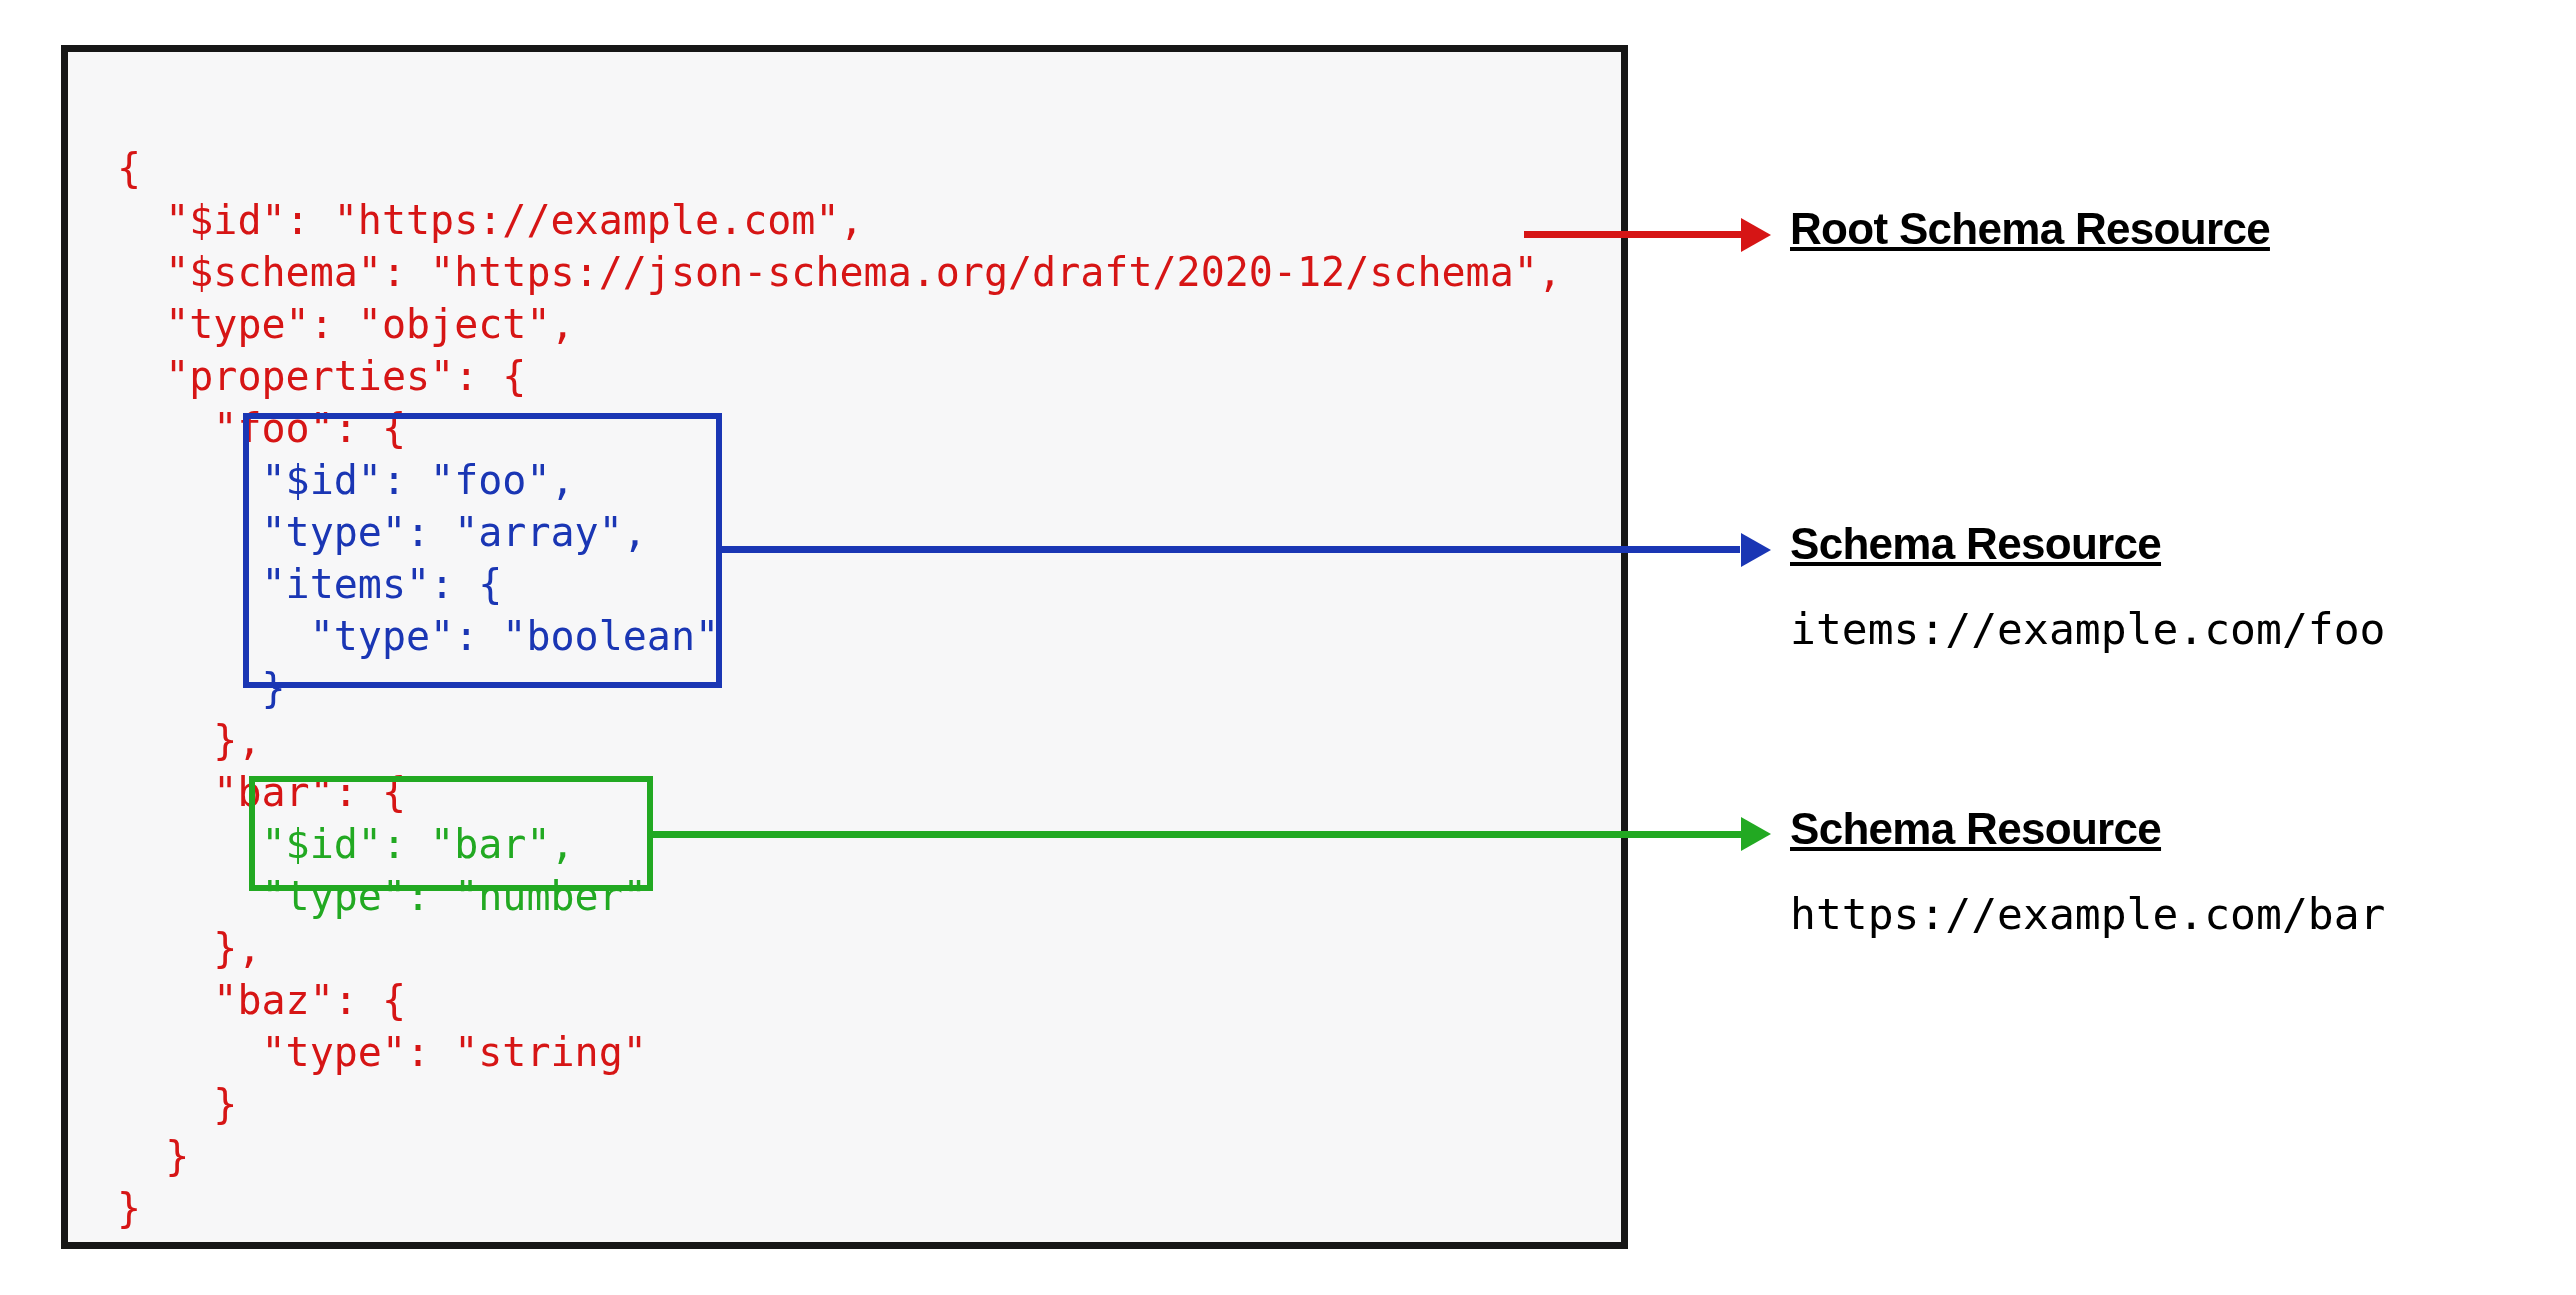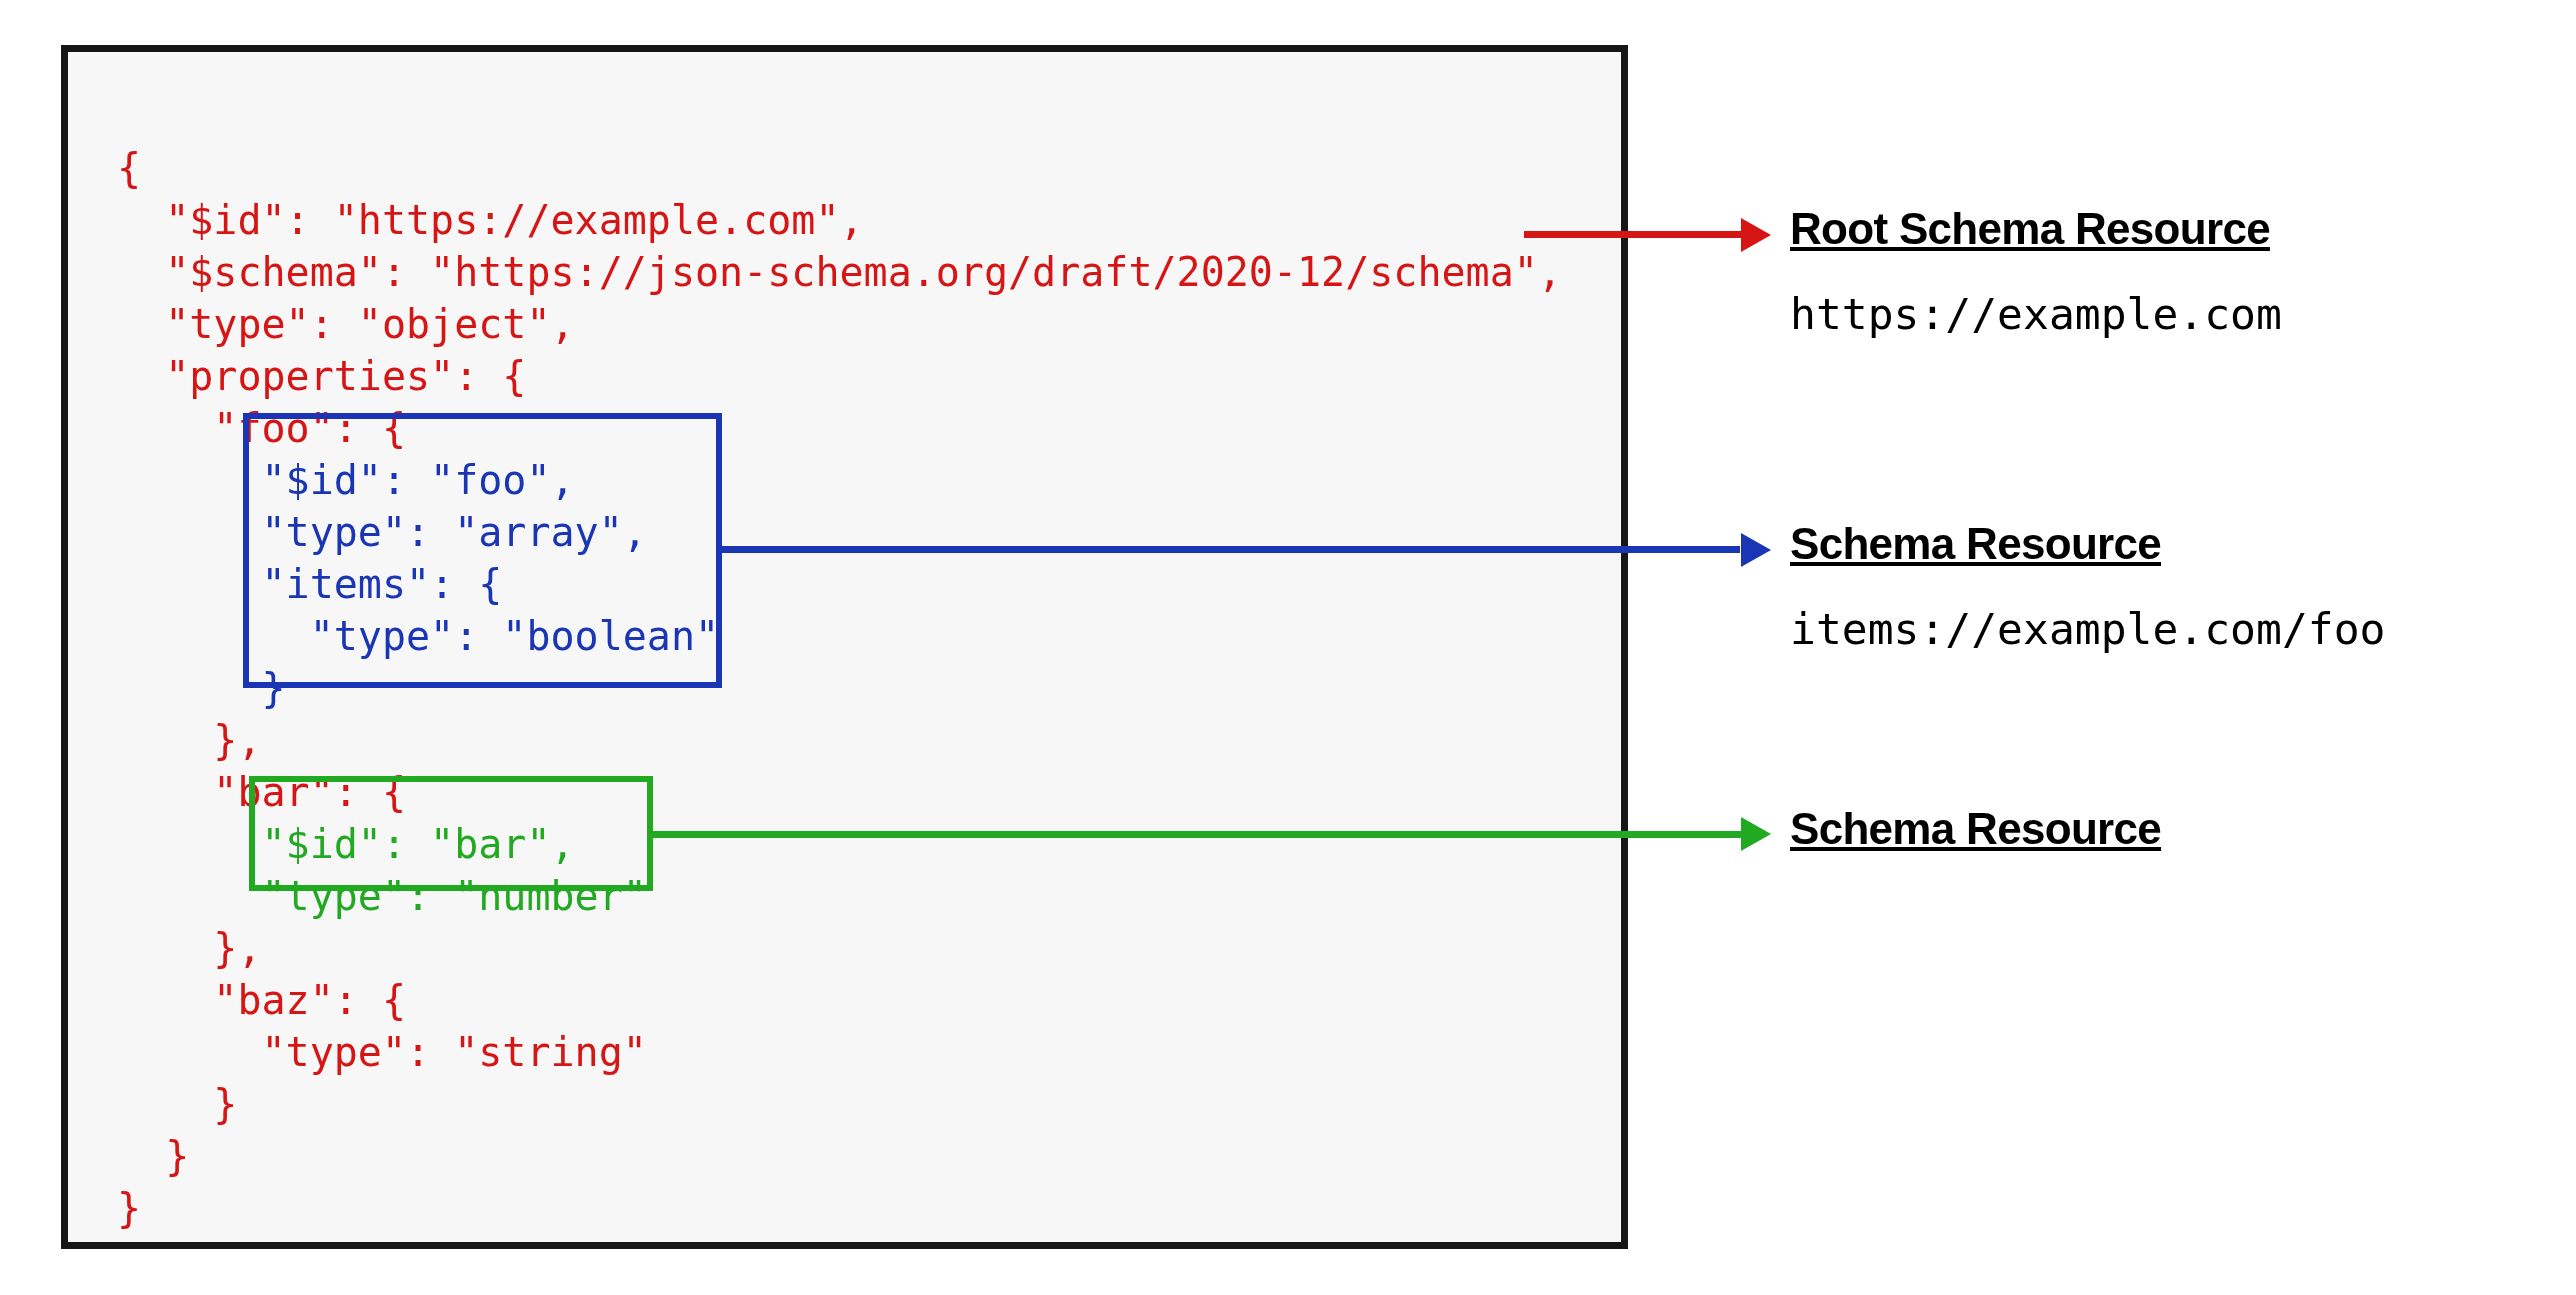--- a/index.html
+++ b/index.html
@@ -95,24 +95,24 @@
 
 <div class="stem red"></div>
 <div class="head red"></div>
 <div class="stem blue"></div>
 <div class="head blue"></div>
 <div class="stem green"></div>
 <div class="head green"></div>
 
 <div class="ann a1">
   <div class="ann-title">Root Schema Resource</div>
-  <div class="ann-url">https://example.com</div>
 </div>
 
 <div class="ann a2">
   <div class="ann-title">Schema Resource</div>
   <div class="ann-url">items://example.com/foo</div>
 </div>
 
 <div class="ann a3">
   <div class="ann-title">Schema Resource</div>
+  <div class="ann-url">https://example.com/bar</div>
 </div>
 
 
 </body></html>

